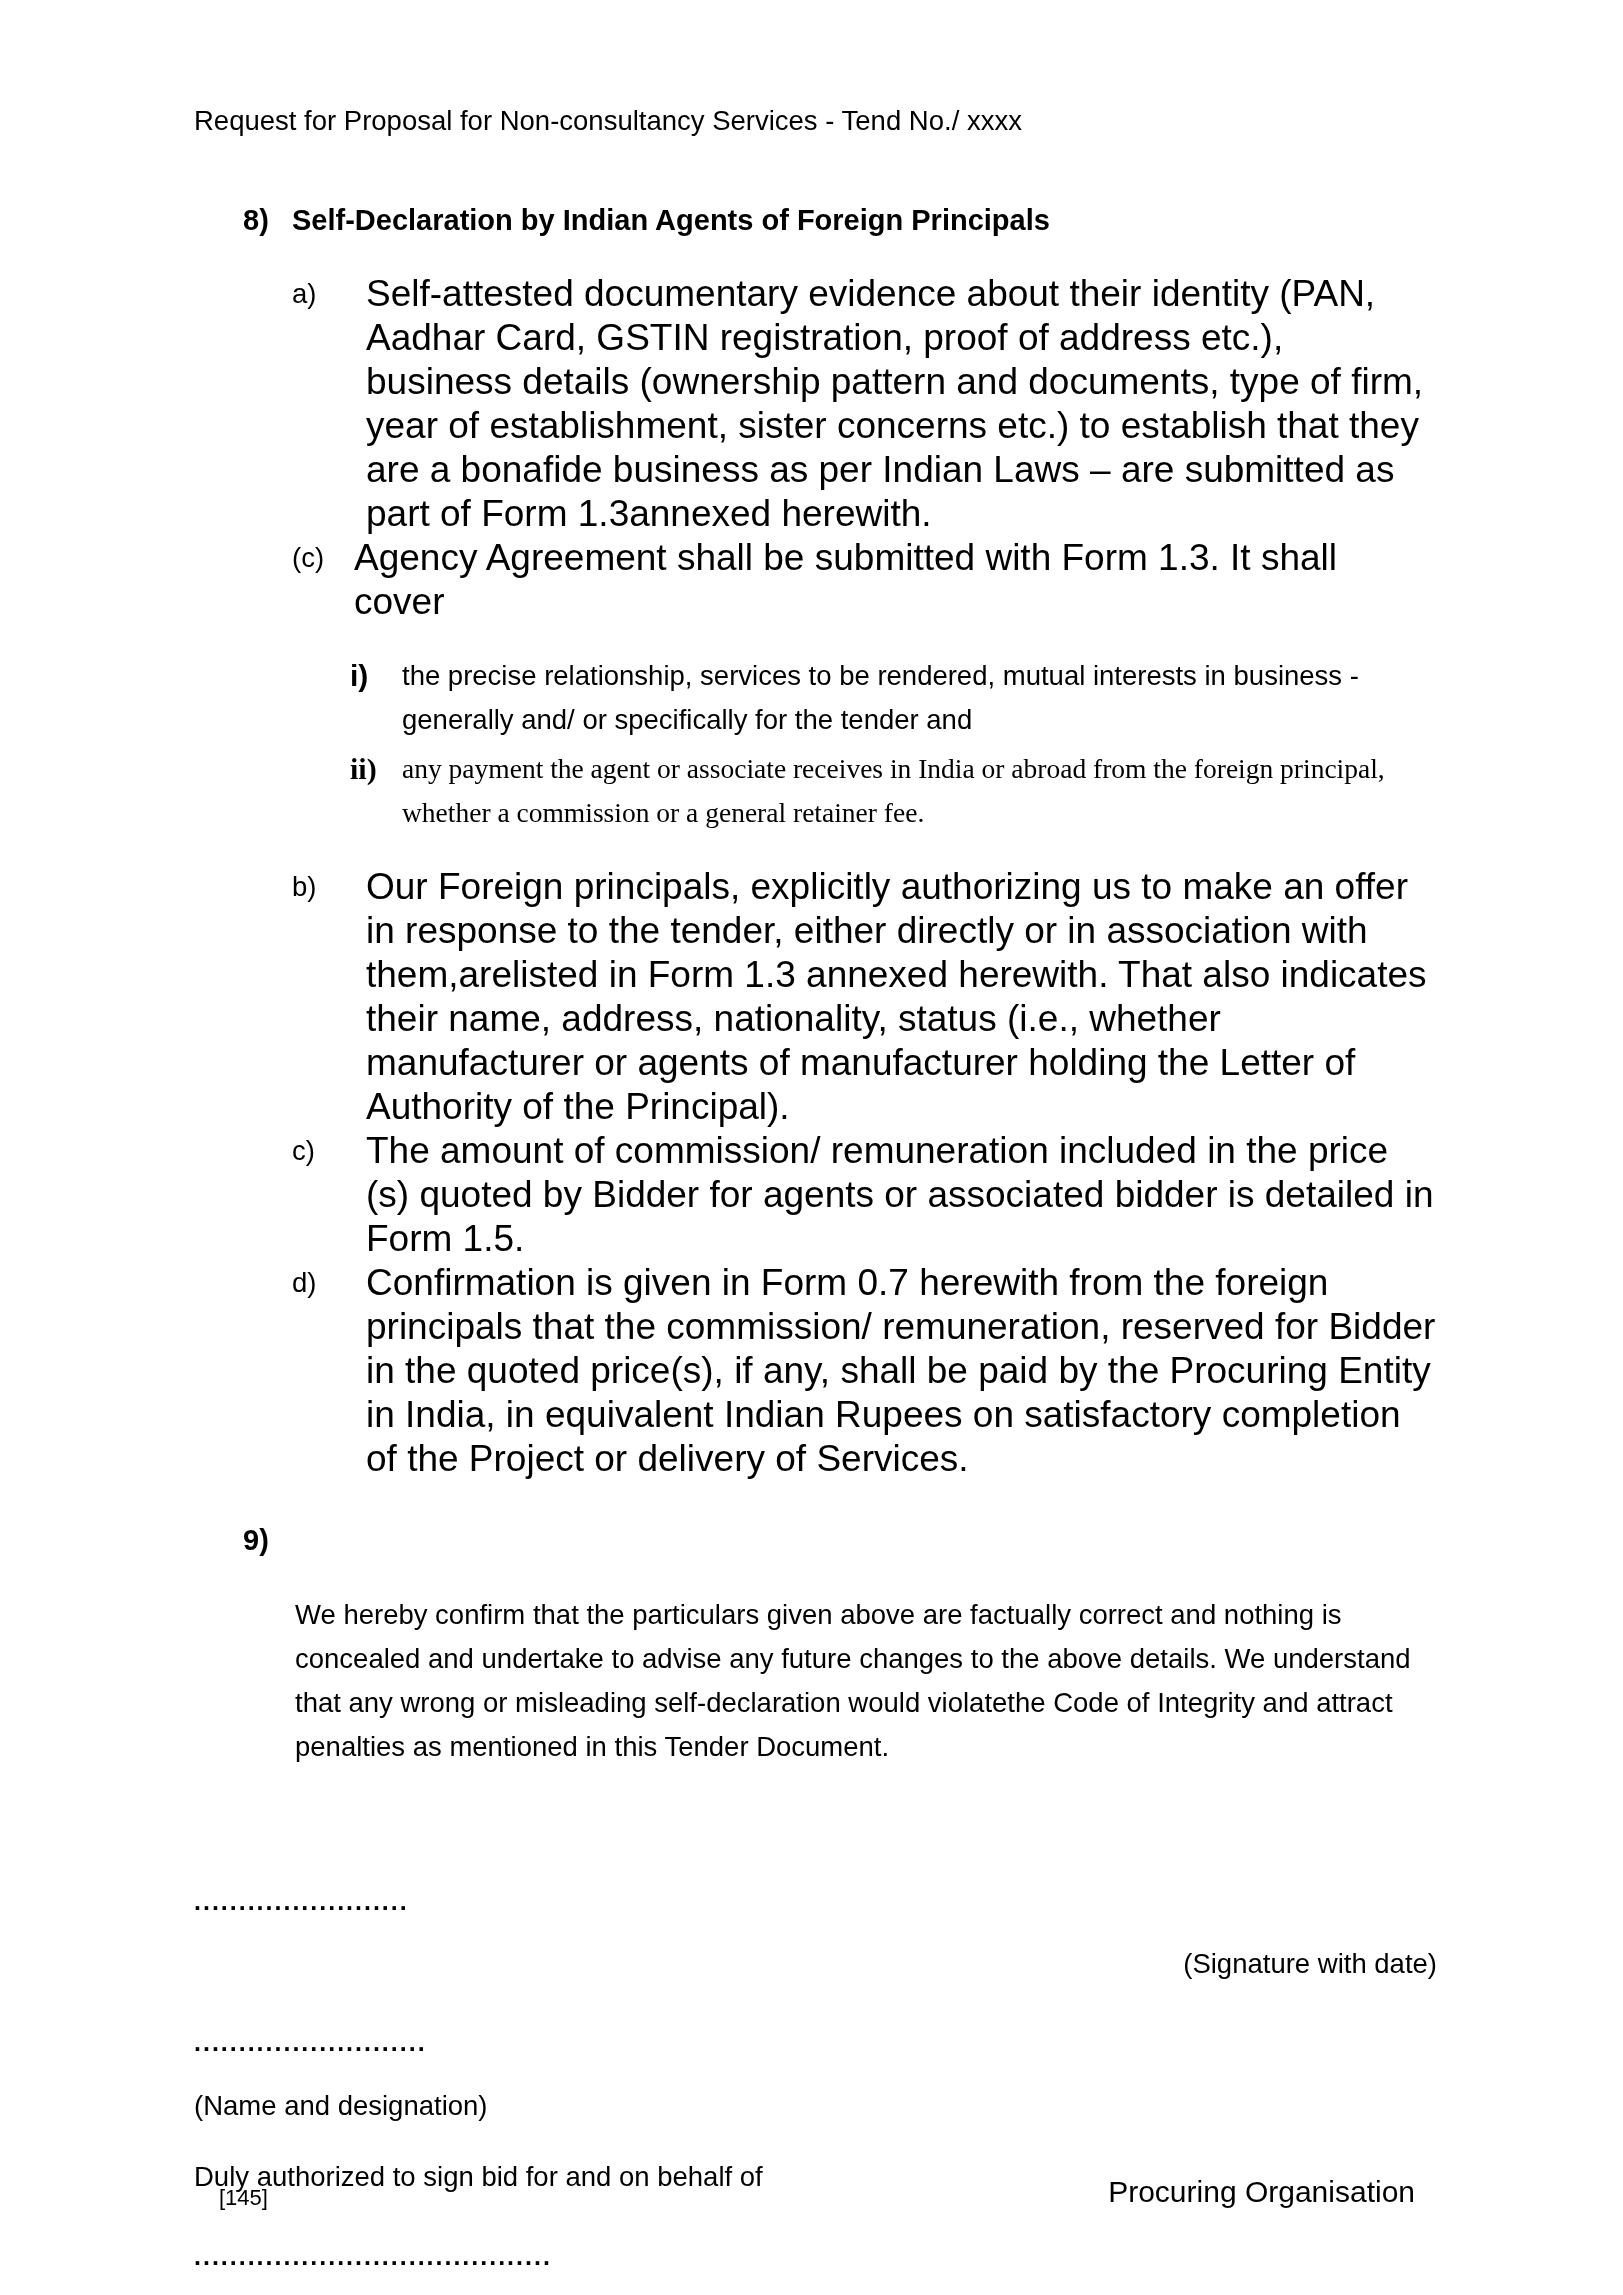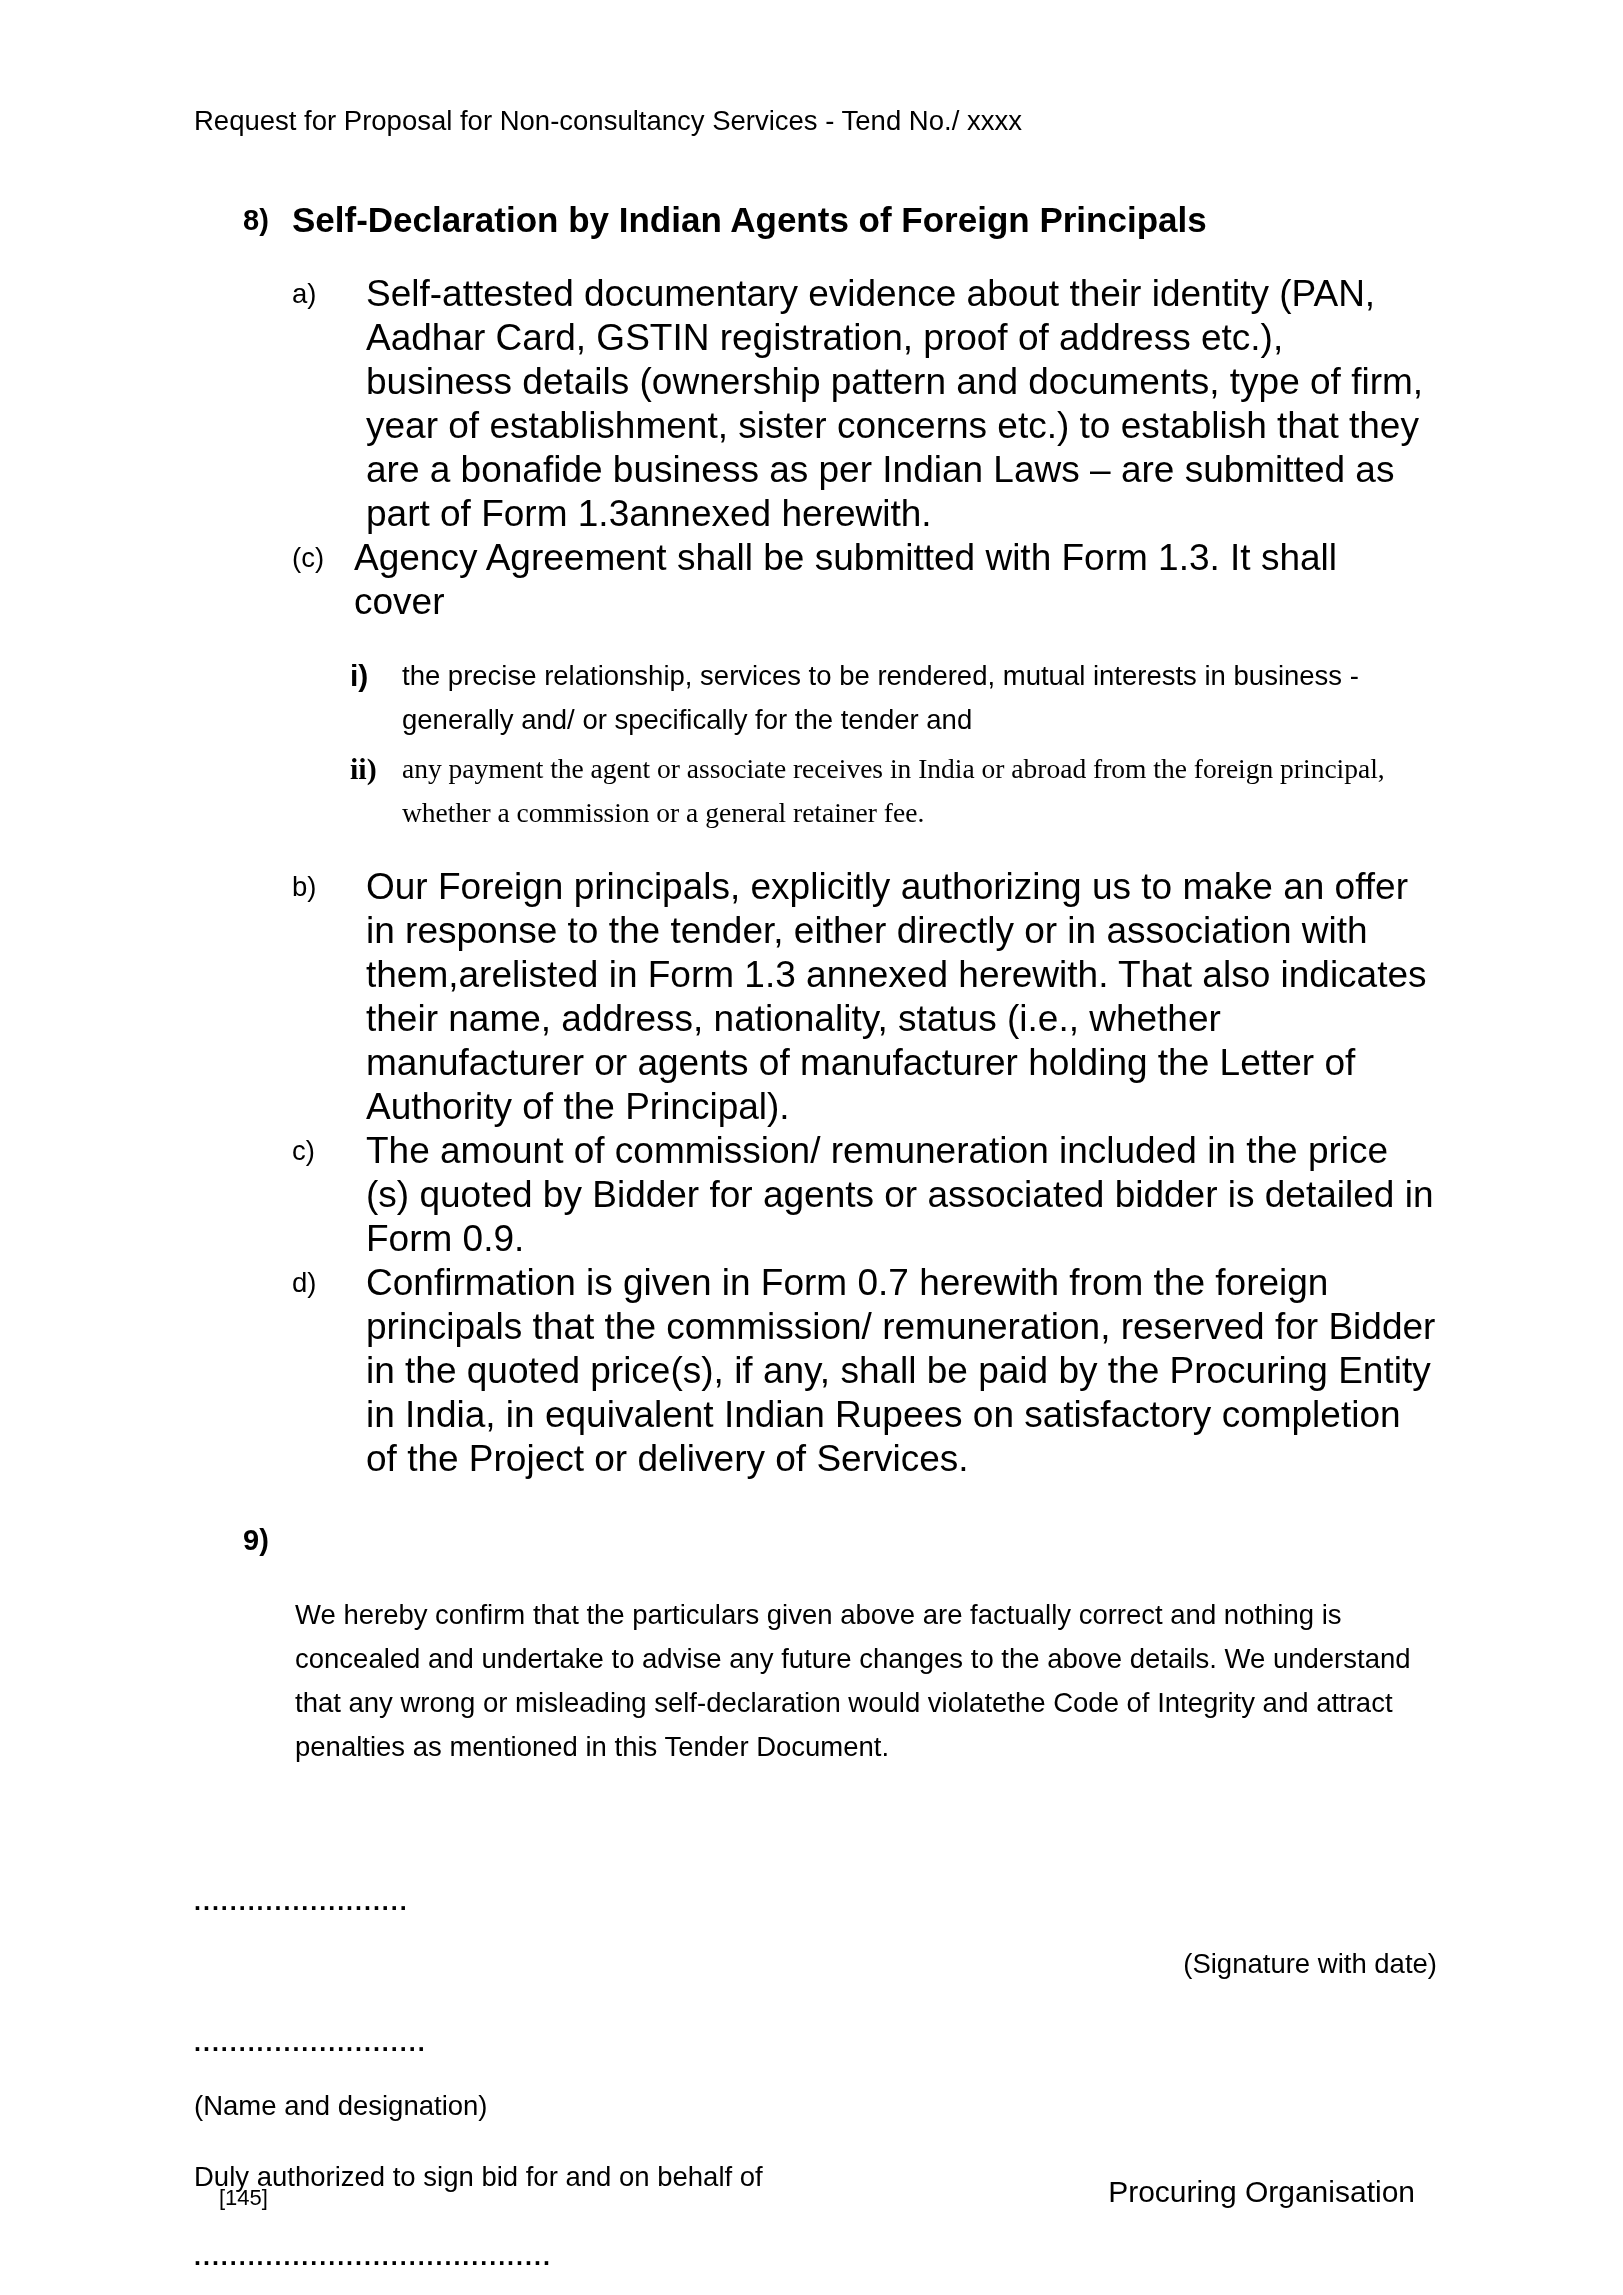--- a/index.html
+++ b/index.html
@@ -33,21 +33,21 @@
   }
   .h-num {
     font-weight: bold;
     font-size: 29px;
     line-height: 44px;
     width: 49px;
     flex: 0 0 49px;
   }
   .h-title {
     font-weight: bold;
-    font-size: 35px;
+    font-size: 29px;
     line-height: 44px;
   }
   .sec8-heading { margin-left: 49px; margin-top: 58px; }
   .sec9-heading { margin-left: 49px; margin-top: 37px; }
 
   .item { margin-left: 98px; }
   .item .marker {
     font-size: 27.5px;
     line-height: 44px;
     width: 74px;
@@ -156,21 +156,21 @@
       <div class="text">any payment the agent or associate receives in India or abroad from the foreign principal, whether a commission or a general retainer fee.</div>
     </div>
 
     <div class="row item mt-blank">
       <span class="marker">b)</span>
       <div class="text">Our Foreign principals, explicitly authorizing us to make an offer in response to the tender, either directly or in association with them,arelisted in Form 1.3 annexed herewith. That also indicates their name, address, nationality, status (i.e., whether manufacturer or agents of manufacturer holding the Letter of Authority of the Principal).</div>
     </div>
 
     <div class="row item">
       <span class="marker">c)</span>
-      <div class="text">The amount of commission/ remuneration included in the price (s) quoted by Bidder for agents or associated bidder is detailed in Form 0.9.</div>
+      <div class="text">The amount of commission/ remuneration included in the price (s) quoted by Bidder for agents or associated bidder is detailed in Form 1.5.</div>
     </div>
 
     <div class="row item">
       <span class="marker">d)</span>
       <div class="text">Confirmation is given in Form 0.7 herewith from the foreign principals that the commission/ remuneration, reserved for Bidder in the quoted price(s), if any, shall be paid by the Procuring Entity in India, in equivalent Indian Rupees on satisfactory completion of the Project or delivery of Services.</div>
     </div>
 
     <div class="row sec9-heading">
       <span class="h-num">9)</span>
     </div>

